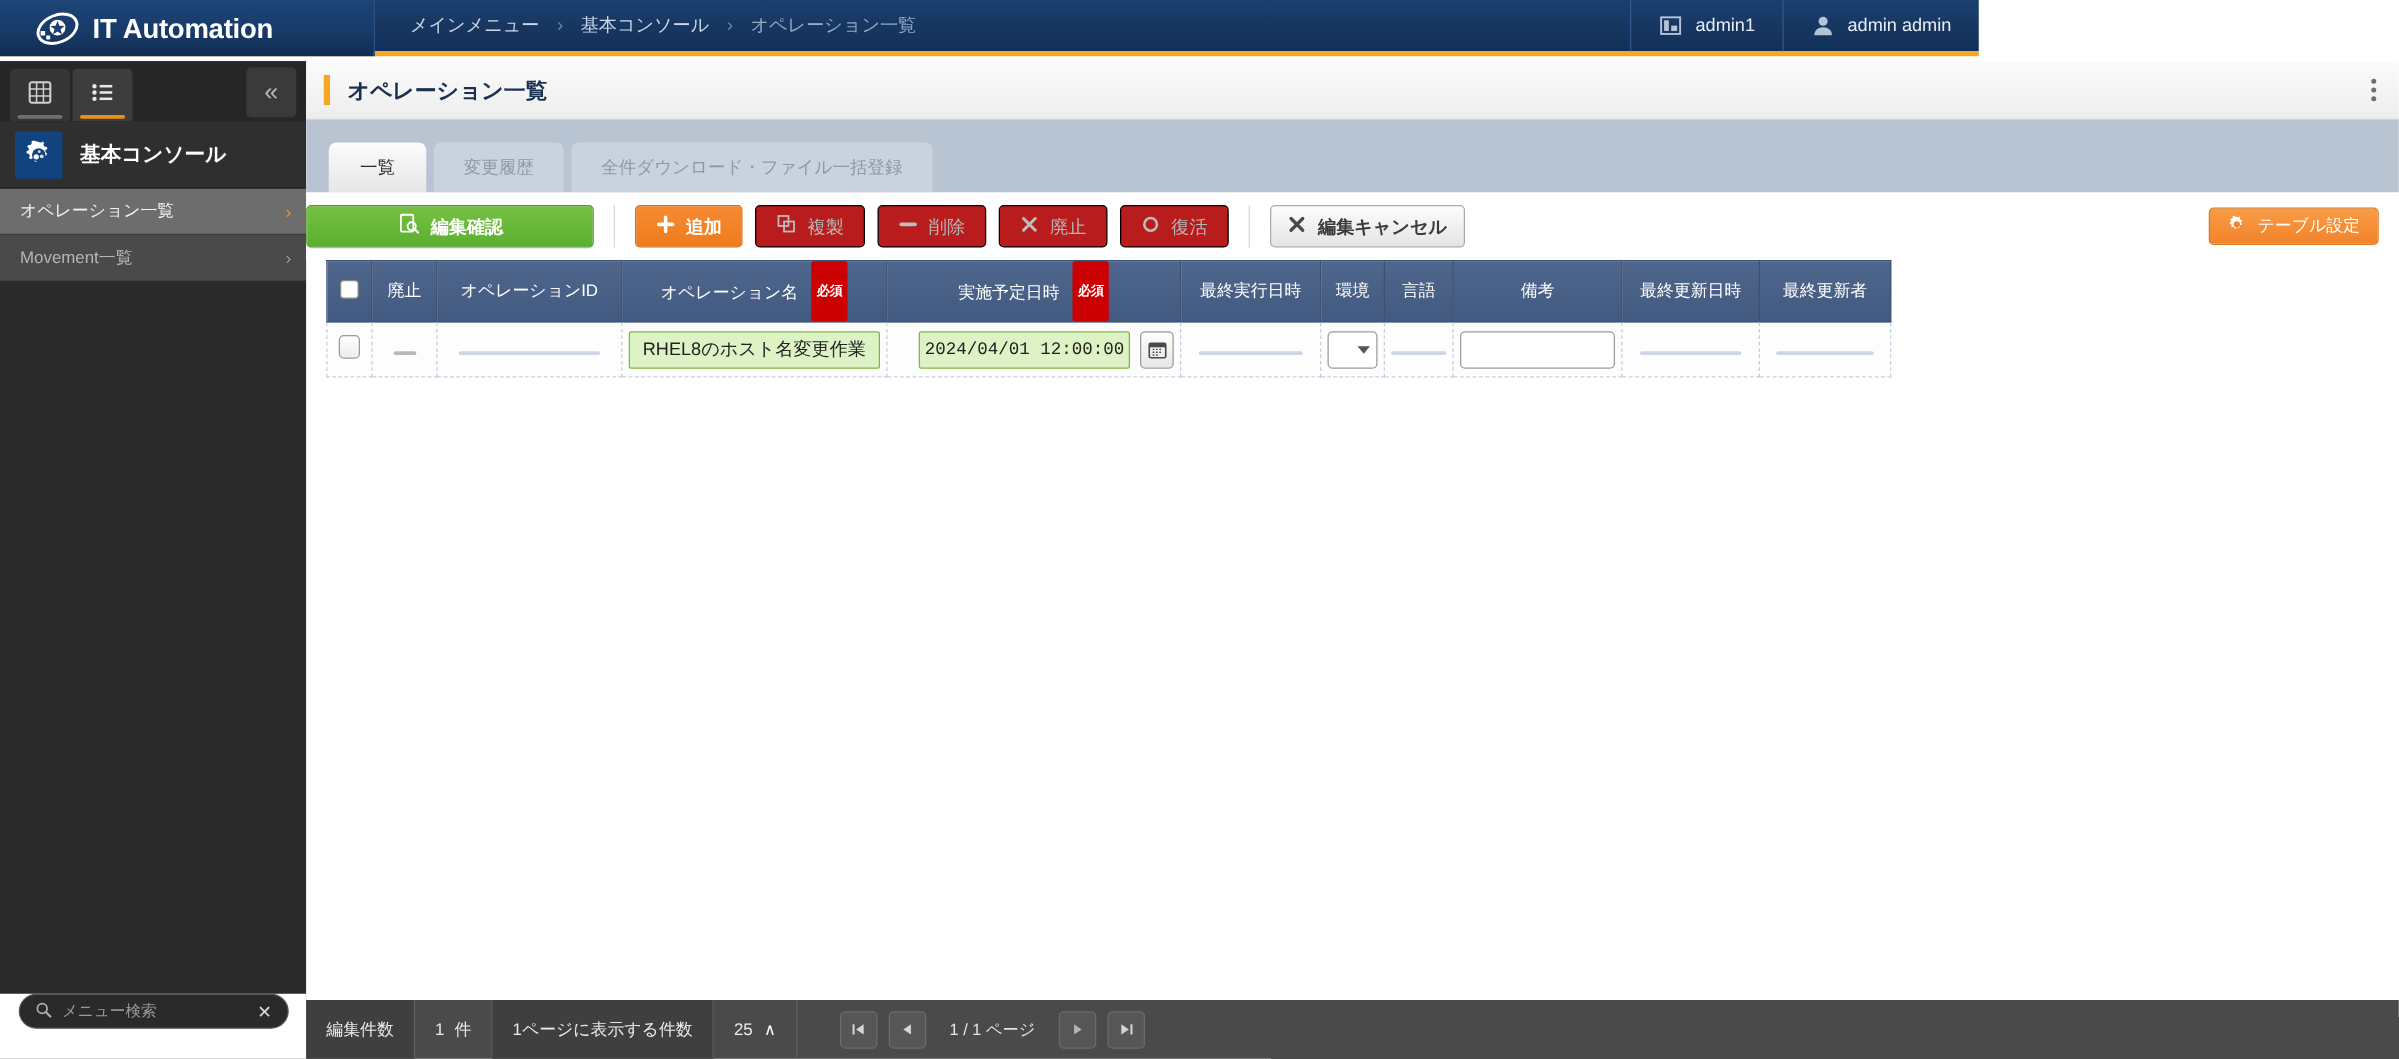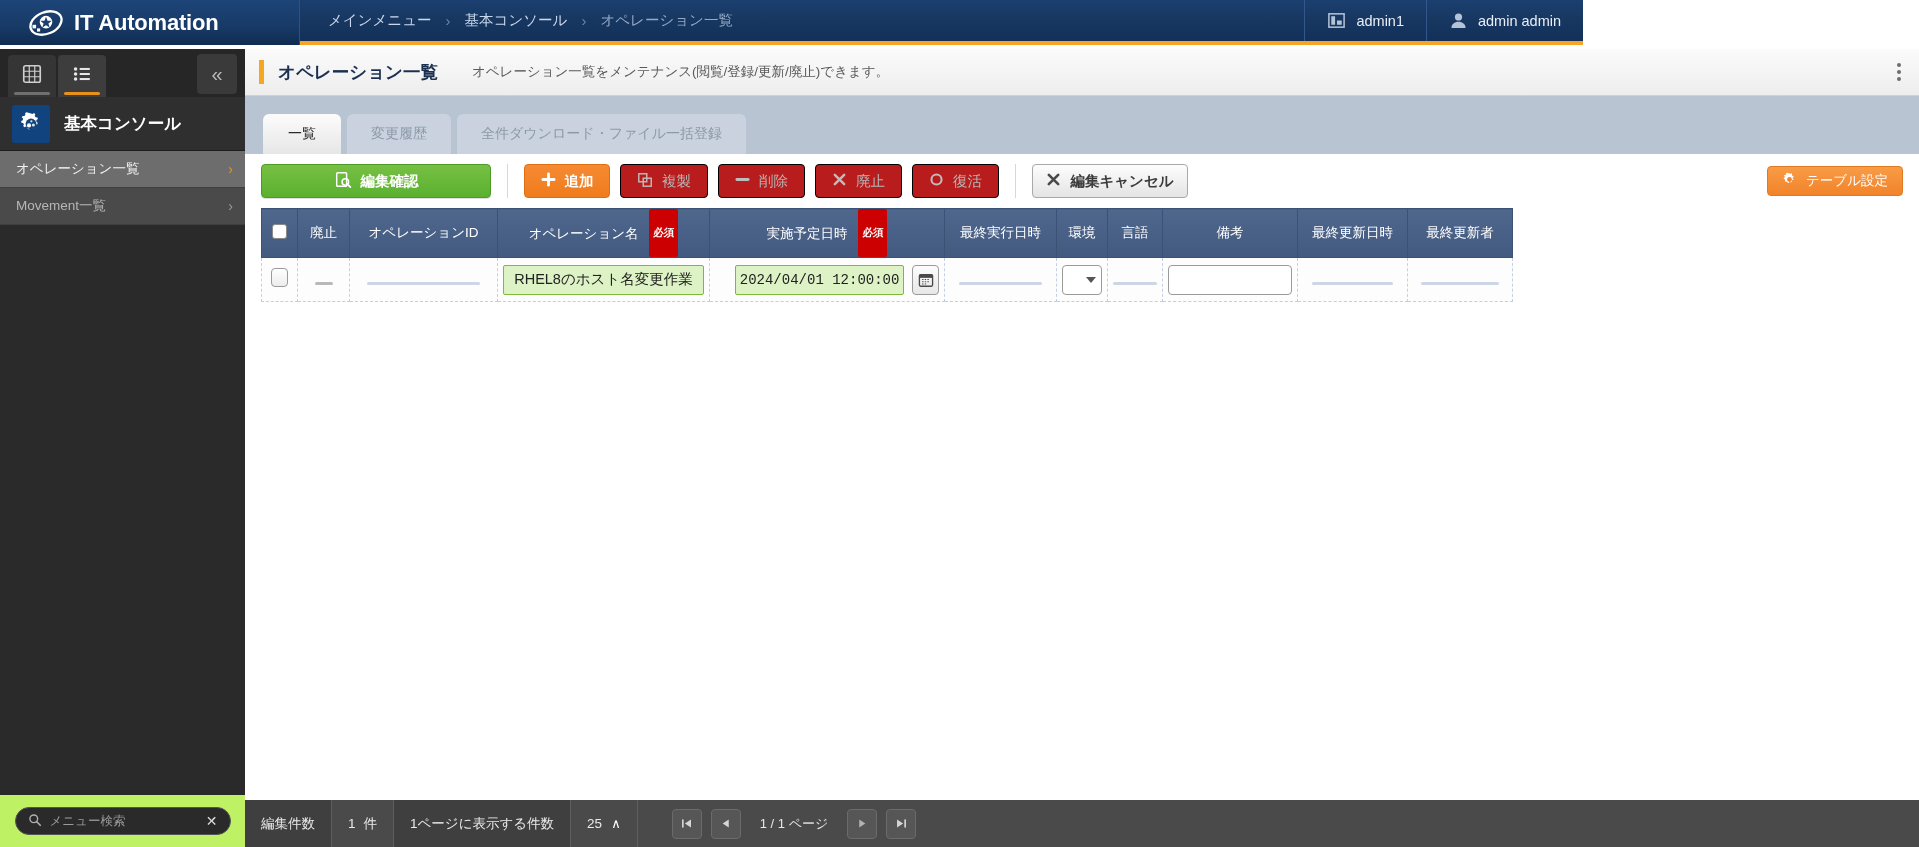--- a/index.html
+++ b/index.html
@@ -98,21 +98,21 @@
   .side-item.norm { background: #4a4a4a; color: #b6b6b6; }
   .side-item .chev { position: absolute; right: 12px; font-size: 14px; }
   .side-item.sel .chev { color: #f0921f; }
   .side-item.norm .chev { color: #9a9a9a; }
   .side-body-fill {
     position: absolute; left: 0; right: 0; top: 176px; bottom: 52px;
     background: #2a2a2a;
   }
   .side-search-wrap {
     position: absolute; left: 0; right: 0; bottom: 0; height: 52px;
-    background: #bef264; display: flex; align-items: center; justify-content: center;
+    background: #ffffff; display: flex; align-items: flex-start; justify-content: center;
   }
   .side-search {
     width: 216px; height: 28px; border: 1px solid #555; border-radius: 14px;
     display: flex; align-items: center; gap: 8px; padding: 0 12px;
     color: #9a9a9a; font-size: 12.5px; background: #2a2a2a;
   }
   .side-search .sx { margin-left: auto; color: #ddd; font-size: 14px; font-weight: bold; }
 
   
   .main {
@@ -143,21 +143,21 @@
     padding: 0 24px; font-size: 14px; white-space: nowrap;
   }
   .tab.active {
     background: linear-gradient(to bottom, #fcfcfc, #e6e6e6);
     color: #2c2c2c; min-width: 78px;
   }
   .tab.idle { background: #c9d2de; color: #8d99a9; }
 
   .toolbar {
     height: 54px; background: #fff;
-    display: flex; align-items: center; gap: 10px; padding: 0 16px;
+    display: flex; align-items: center; gap: 10px; padding: 0 0;
     position: relative;
   }
   .btn {
     height: 34px; border-radius: 4px; display: flex; align-items: center;
     justify-content: center; gap: 9px; font-size: 14.5px; white-space: nowrap;
     padding: 0 16px;
   }
   .btn-green {
     width: 230px; background: linear-gradient(to bottom, #76c043, #5bb030);
     border: 1px solid #4d9a27; color: #fff; font-weight: bold;
@@ -368,21 +368,20 @@
       <span class="sx">✕</span>
     </div>
   </div>
 </div>
 
 <div class="main">
 
   <div class="page-head">
     <span class="title-bar-accent"></span>
     <span class="page-title">オペレーション一覧</span>
-    <span class="page-desc">オペレーション一覧をメンテナンス(閲覧/登録/更新/廃止)できます。</span>
     <span class="kebab">
         <i></i>
         <i></i>
         <i></i>
       </span>
   </div>
 
   <div class="tabstrip">
     <div class="tab active">
       <span>一覧</span>

